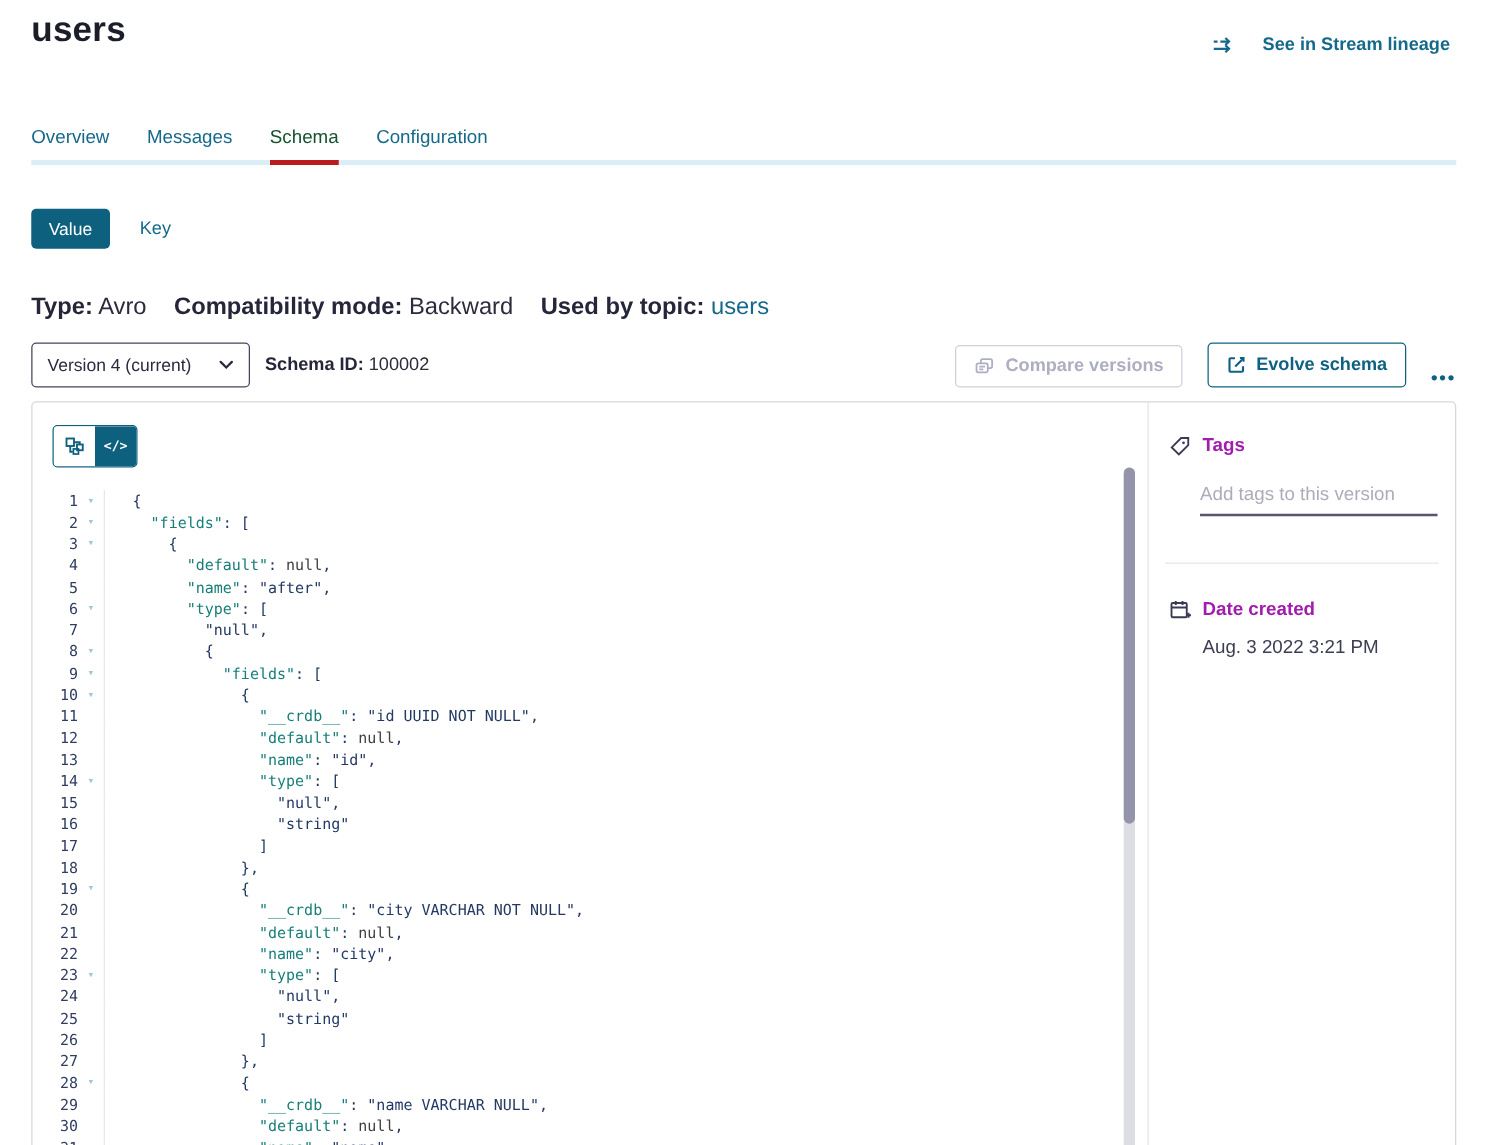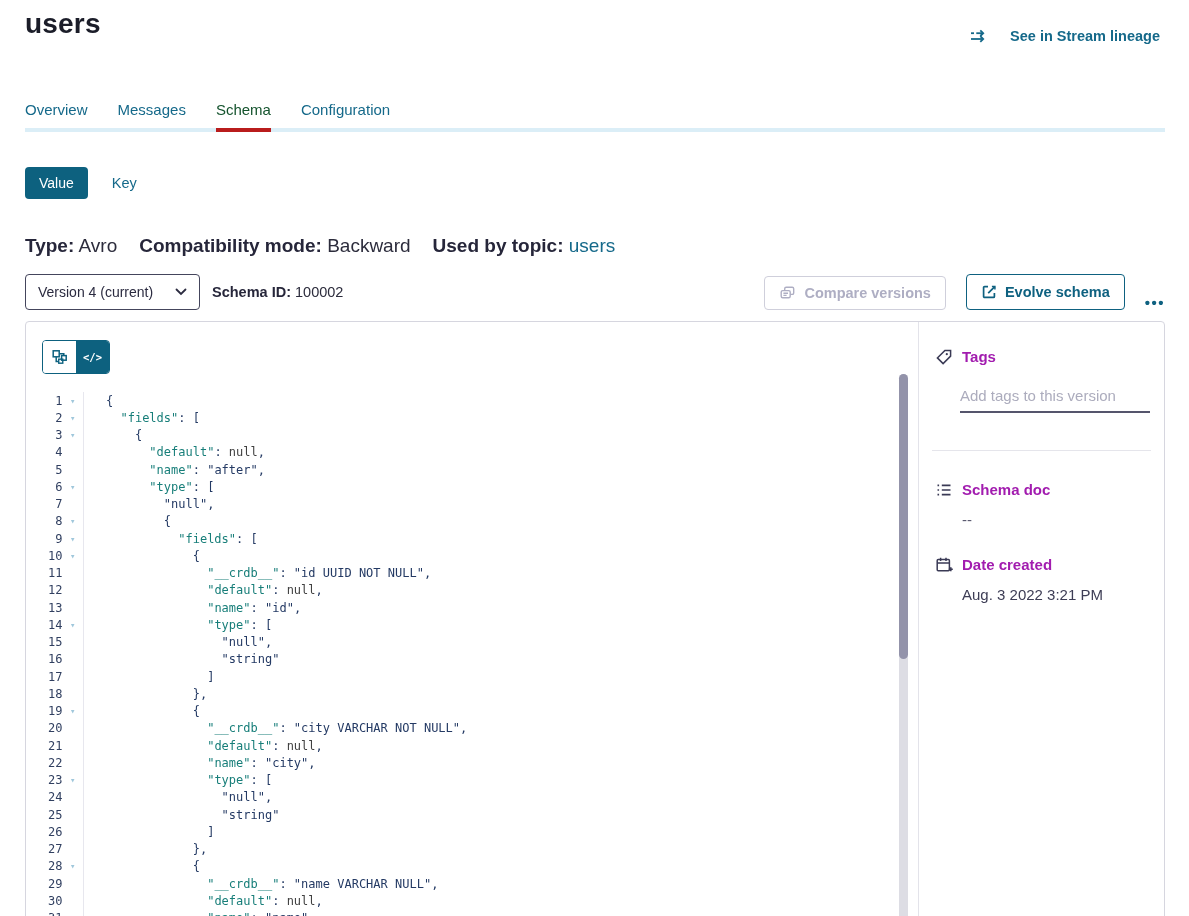--- a/index.html
+++ b/index.html
@@ -457,31 +457,20 @@
               <circle cx="11.8" cy="6.2" r="1.1" fill="#3a3a55" stroke="none"></circle>
             </svg>
           </span>
           <span>Tags</span>
         </div>
         <input class="tags-input" type="text" placeholder="Add tags to this version" style="">
       </div>
 
       <hr class="side-divider">
 
-      <div class="sec-doc">
-        <div class="side-head">
-          <span>
-            <svg class="ic" width="18" height="18" viewBox="0 0 18 18" fill="none" stroke="#3a3a55" stroke-width="1.6">
-              <path d="M2.5 4.4h1.6M6.8 4.4h8.7M2.5 9h1.6M6.8 9h8.7M2.5 13.6h1.6M6.8 13.6h8.7"></path>
-            </svg>
-          </span>
-          <span>Schema doc</span>
-        </div>
-        <div class="side-value dim">--</div>
-      </div>
 
       <div class="sec-date">
         <div class="side-head">
           <span>
             <svg class="ic" width="18" height="18" viewBox="0 0 18 18" fill="none" stroke="#3a3a55" stroke-width="1.5">
               <rect x="2.2" y="3.4" width="12.2" height="11.4" rx="1"></rect>
               <path d="M2.2 7h12.2M5.6 1.8v3.2M11 1.8v3.2"></path>
               <path d="M15.8 11.2v4M13.8 13.2h4" stroke-width="1.6"></path>
             </svg>
           </span>

